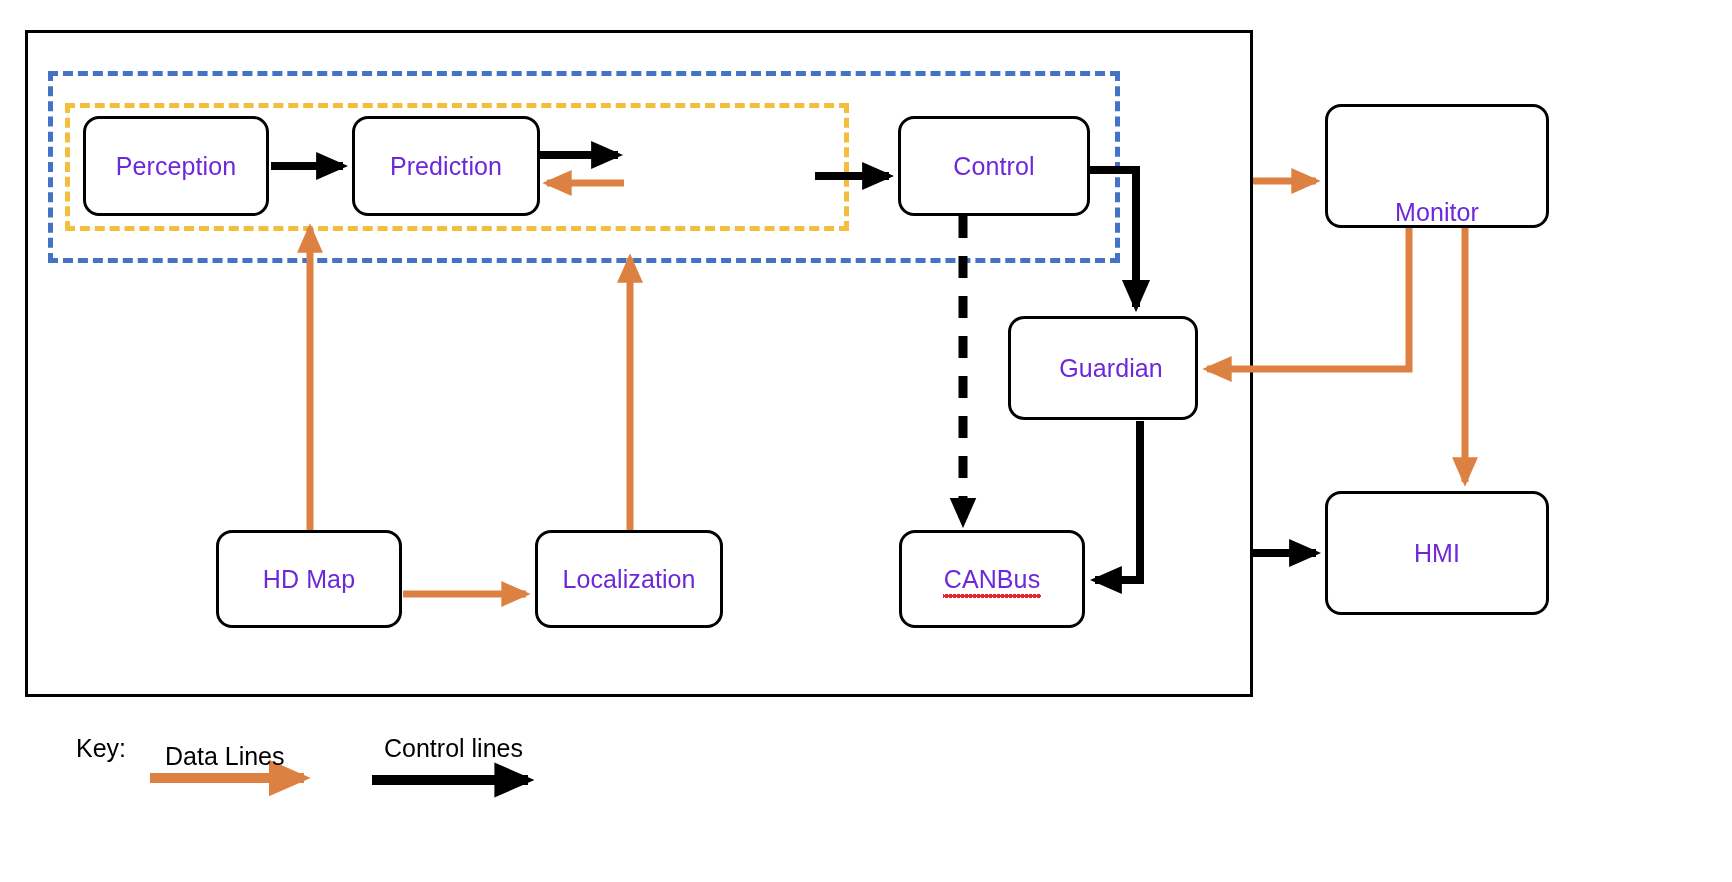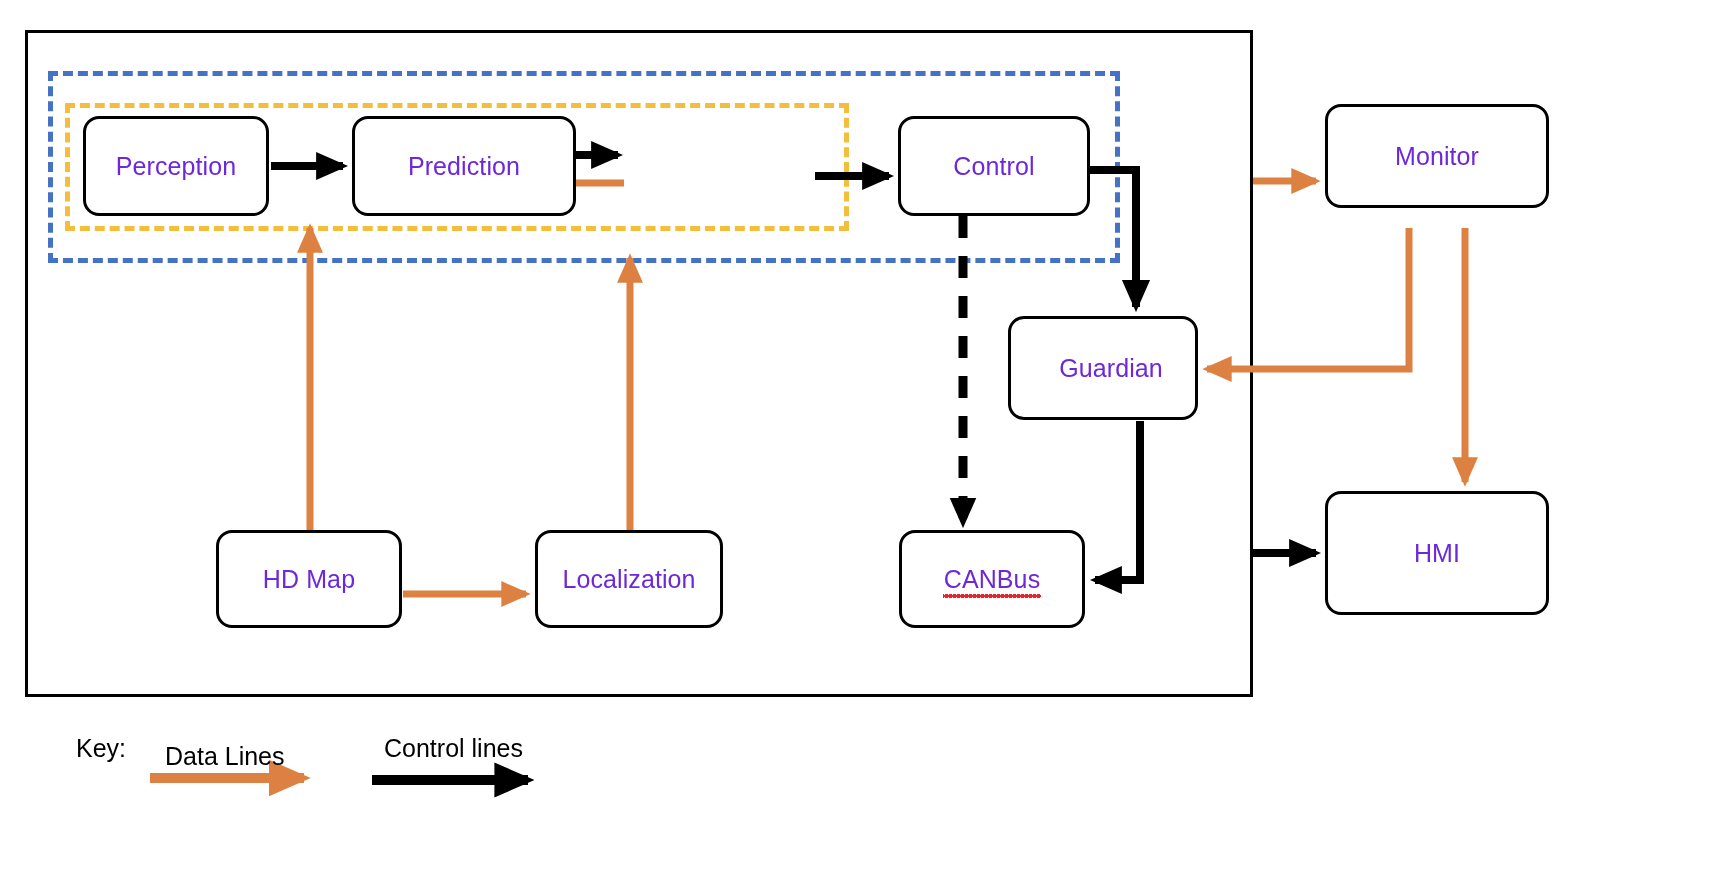--- a/index.html
+++ b/index.html
@@ -89,28 +89,28 @@
         #e8212a 0px, #e8212a 1.3px,
         rgba(255,255,255,0) 1.3px, rgba(255,255,255,0) 2.0px),
       repeating-linear-gradient(45deg,
         #e8212a 0px, #e8212a 1.3px,
         rgba(255,255,255,0) 1.3px, rgba(255,255,255,0) 2.0px);
     background-size: 4px 4px, 4px 4px;
     background-position: 0 0, 0 0;
   }
   
   #node-perception { left: 83px;   top: 116px; width: 186px; height: 100px; }
-  #node-prediction { left: 352px;  top: 116px; width: 224px; height: 100px; }
+  #node-prediction { left: 352px;  top: 116px; width: 188px; height: 100px; }
   #node-planning   { left: 627px;  top: 116px; width: 186px; height: 100px; }
   #node-control    { left: 898px;  top: 116px; width: 192px; height: 100px; }
   #node-guardian   { left: 1008px; top: 316px; width: 190px; height: 104px; padding-left: 16px; }
   #node-hdmap      { left: 216px;  top: 530px; width: 186px; height: 98px; }
   #node-localization { left: 535px; top: 530px; width: 188px; height: 98px; }
   #node-canbus     { left: 899px;  top: 530px; width: 186px; height: 98px; }
-  #node-monitor    { left: 1325px; top: 104px; width: 224px; height: 104px; }
+  #node-monitor    { left: 1325px; top: 104px; width: 224px; height: 124px; align-items: flex-end; }
   #node-hmi        { left: 1325px; top: 491px; width: 224px; height: 124px; }
 
   
   .legend {
     position: absolute;
     left: 0;
     top: 722px;
     width: 1732px;
     height: 110px;
   }

